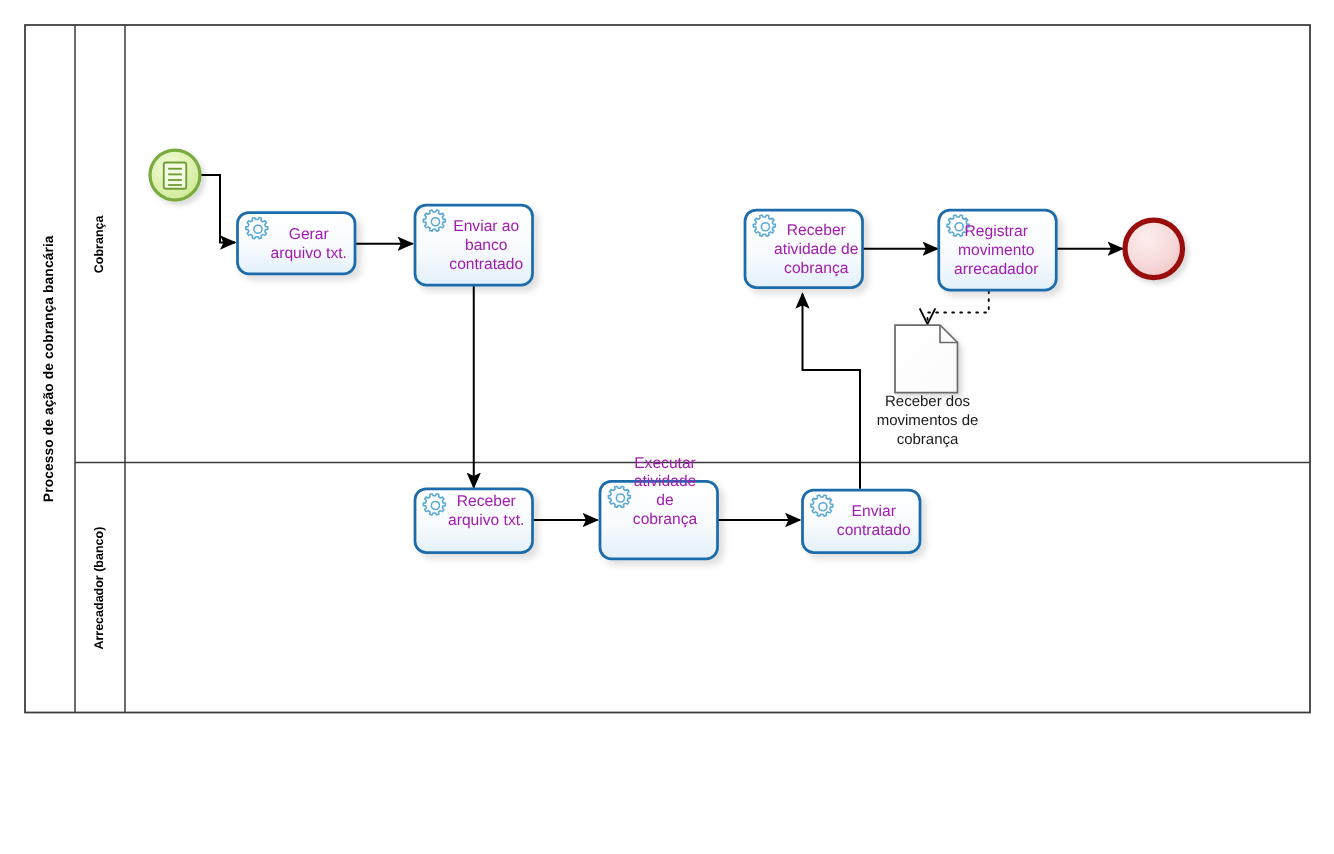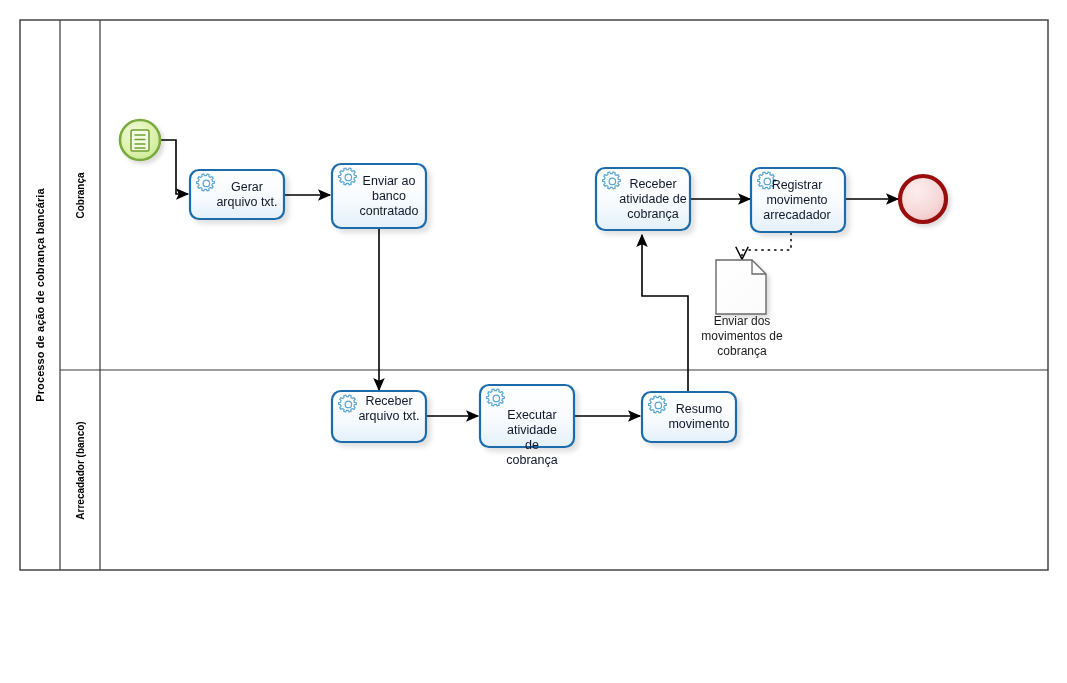--- a/index.html
+++ b/index.html
@@ -61,21 +61,21 @@
   #lane-arrecadador { top: 370px; height: 200px; }
 
   
   .task-label {
     position: absolute;
     display: flex;
     align-items: center;
     justify-content: center;
     text-align: center;
     font-size: 12.5px;
-    color: #0f172a;
+    color: #a21caf;
     line-height: 15px;
     pointer-events: none;
     padding-left: 20px;
     box-sizing: border-box;
   }
   .data-label {
     position: absolute;
     text-align: center;
     font-size: 12px;
     color: #1a1a1a;
@@ -233,17 +233,17 @@
 <div class="task-label" style="left:190px; top:170px; width:94px; height:49px;">Gerar arquivo txt.</div>
 
 <div class="task-label" style="left:332px; top:164px; width:94px; height:64px;">Enviar ao banco contratado</div>
 
 <div class="task-label" style="left:596px; top:168px; width:94px; height:62px;">Receber atividade de cobrança</div>
 
 <div class="task-label" style="left:751px; top:168px; width:72px; height:64px;">Registrar movimento arrecadador</div>
 
 <div class="task-label" style="left:332px; top:391px; width:94px; height:35px;">Receber arquivo txt.</div>
 
-<div class="task-label" style="left:480px; top:407px; width:84px; height:62px;">Executar atividade de cobrança</div>
-
-<div class="task-label" style="left:642px; top:392px; width:94px; height:50px;">Resumo movimento</div>
-
-<div class="data-label" style="left:696px; top:314px; width:92px;">Enviar dos movimentos de cobrança</div>
+<div class="task-label" style="left:480px; top:362px; width:84px; height:62px;">Executar atividade de cobrança</div>
+
+<div class="task-label" style="left:642px; top:392px; width:94px; height:50px;">Enviar contratado</div>
+
+<div class="data-label" style="left:696px; top:314px; width:92px;">Receber dos movimentos de cobrança</div>
 
 </body></html>

